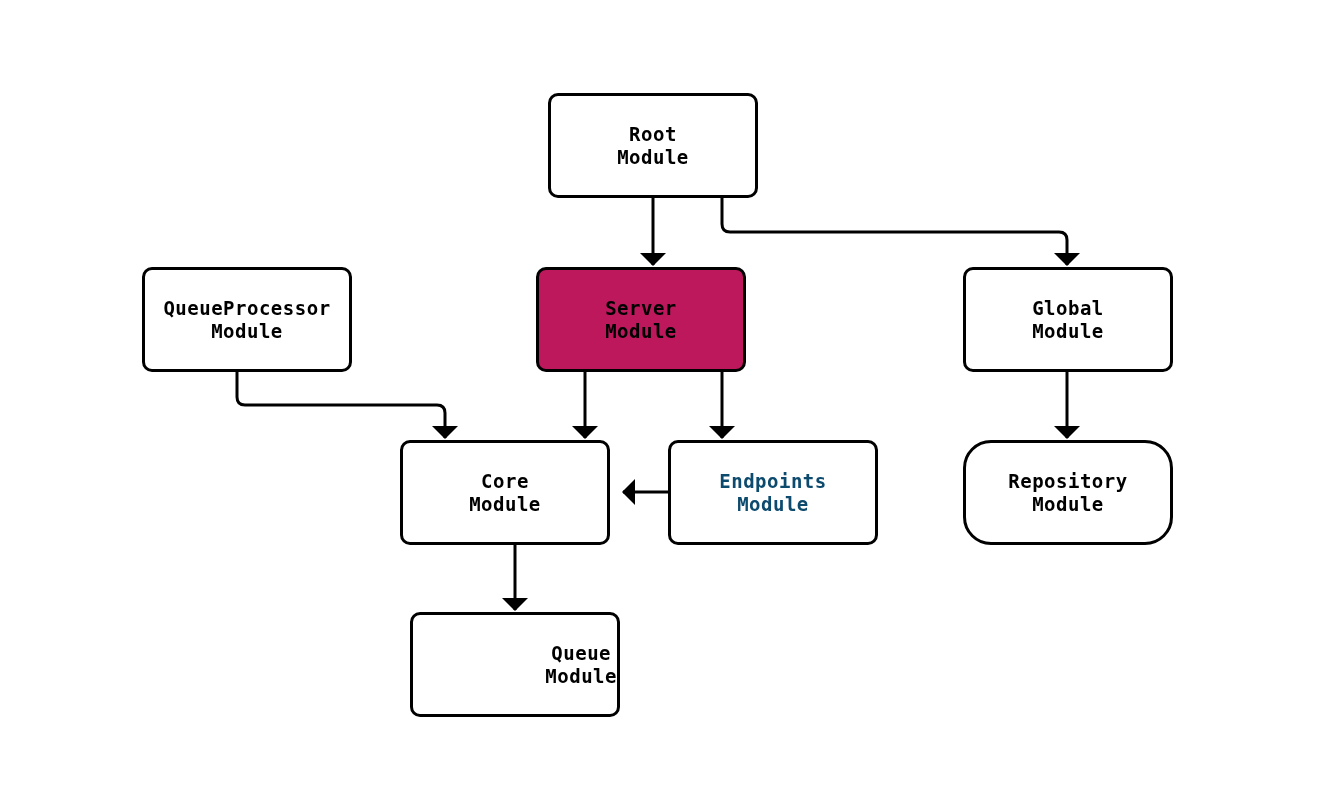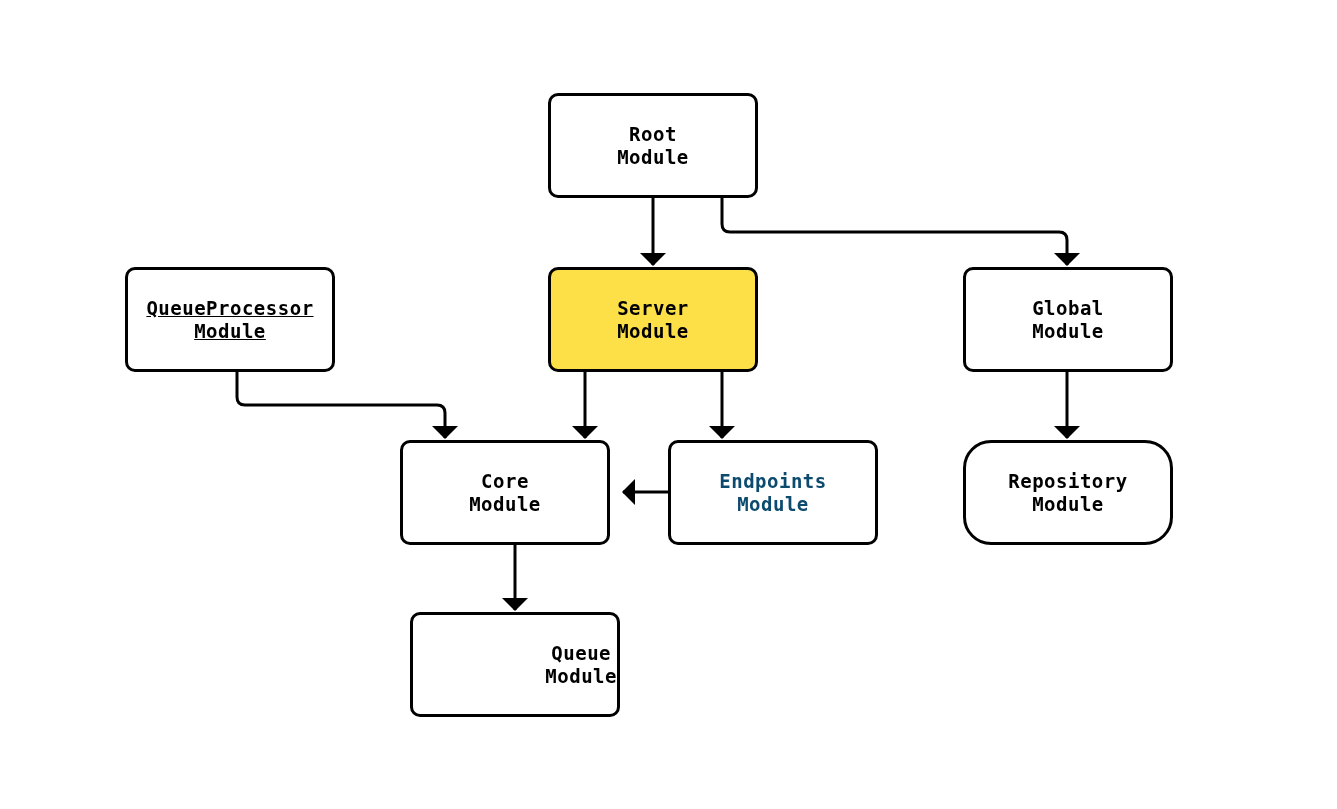--- a/index.html
+++ b/index.html
@@ -58,25 +58,25 @@
       <path class="edge" d="M722,371 L722,438" stroke="#000000" marker-end="url(#arrowhead)"></path>
       <path class="edge" d="M689,492 L623,492" stroke="#000000" marker-end="url(#arrowhead)"></path>
       <path class="edge" d="M1067,371 L1067,438" stroke="#000000" marker-end="url(#arrowhead)"></path>
       <path class="edge" d="M515,544 L515,610" stroke="#000000" marker-end="url(#arrowhead)"></path>
     </svg>
   <div id="nodes-layer">
       <div class="node" style="left: 548px; top: 93px; width: 210px; height: 105px; background: rgb(255, 255, 255); border-color: rgb(0, 0, 0); color: rgb(0, 0, 0);">
         <span class="node-label">Root
 Module</span>
       </div>
-      <div class="node" style="left: 125px; top: 267px; width: 210px; height: 105px; background: rgb(255, 255, 255); border-color: rgb(0, 0, 0); color: rgb(0, 0, 0); text-decoration: underline;">
+      <div class="node" style="left: 142px; top: 267px; width: 210px; height: 105px; background: rgb(255, 255, 255); border-color: rgb(0, 0, 0); color: rgb(0, 0, 0);">
         <span class="node-label">QueueProcessor
 Module</span>
       </div>
-      <div class="node" style="left: 548px; top: 267px; width: 210px; height: 105px; background: #fde047; border-color: rgb(0, 0, 0); color: rgb(0, 0, 0);">
+      <div class="node" style="left: 536px; top: 267px; width: 210px; height: 105px; background: #be185d; border-color: rgb(0, 0, 0); color: rgb(0, 0, 0);">
         <span class="node-label">Server
 Module</span>
       </div>
       <div class="node" style="left: 963px; top: 267px; width: 210px; height: 105px; background: rgb(255, 255, 255); border-color: rgb(0, 0, 0); color: rgb(0, 0, 0);">
         <span class="node-label">Global
 Module</span>
       </div>
       <div class="node" style="left: 400px; top: 440px; width: 210px; height: 105px; background: rgb(255, 255, 255); border-color: rgb(0, 0, 0); color: rgb(0, 0, 0);">
         <span class="node-label">Core
 Module</span>

